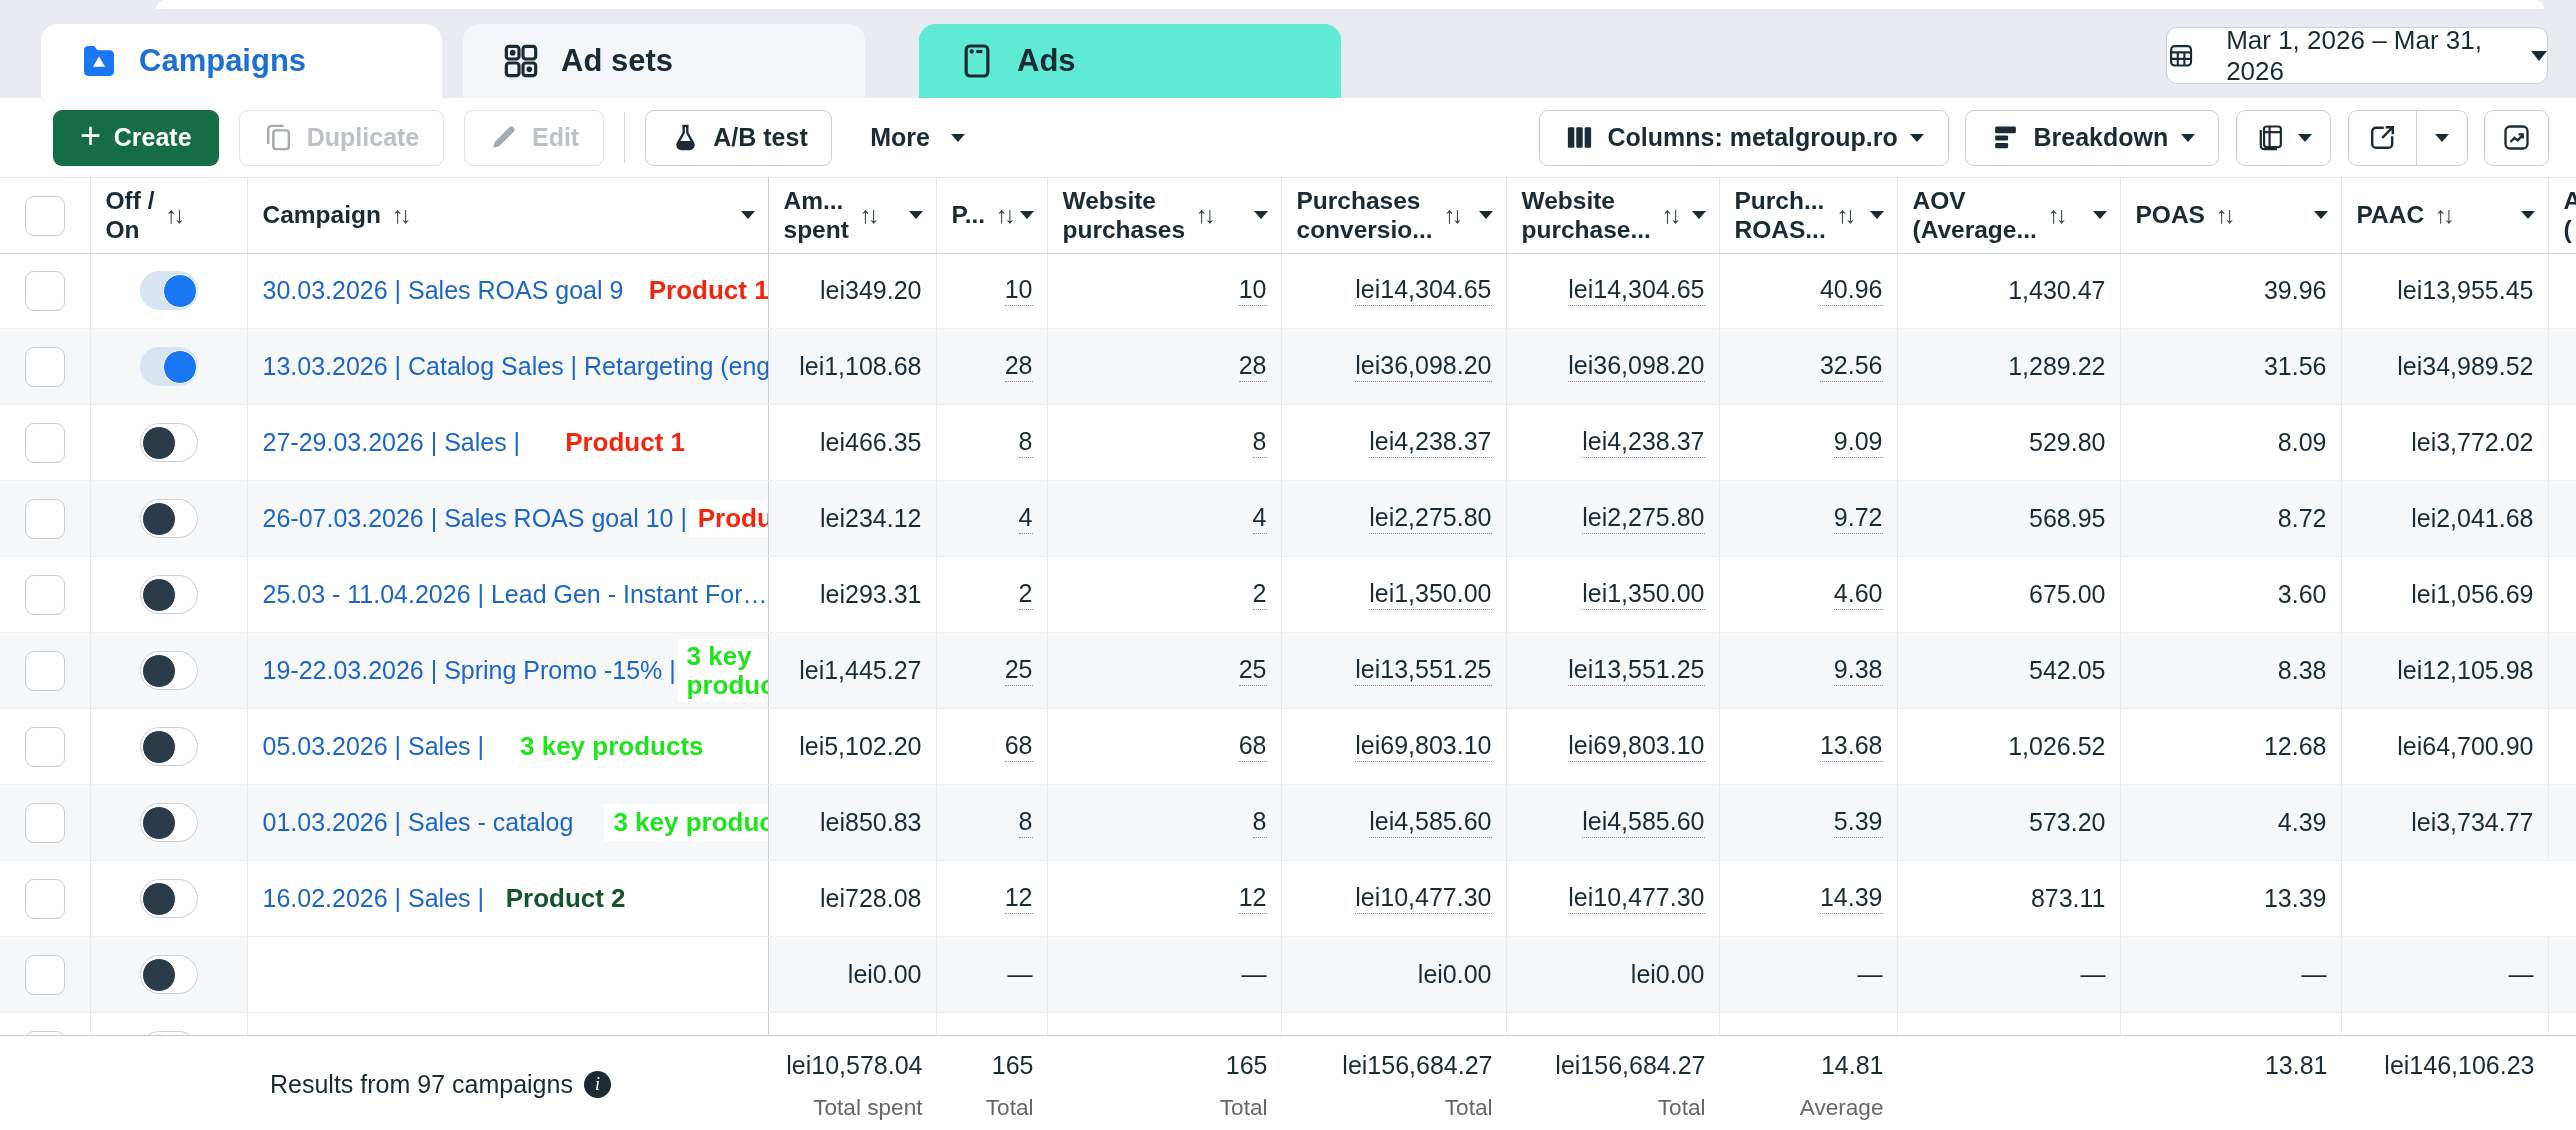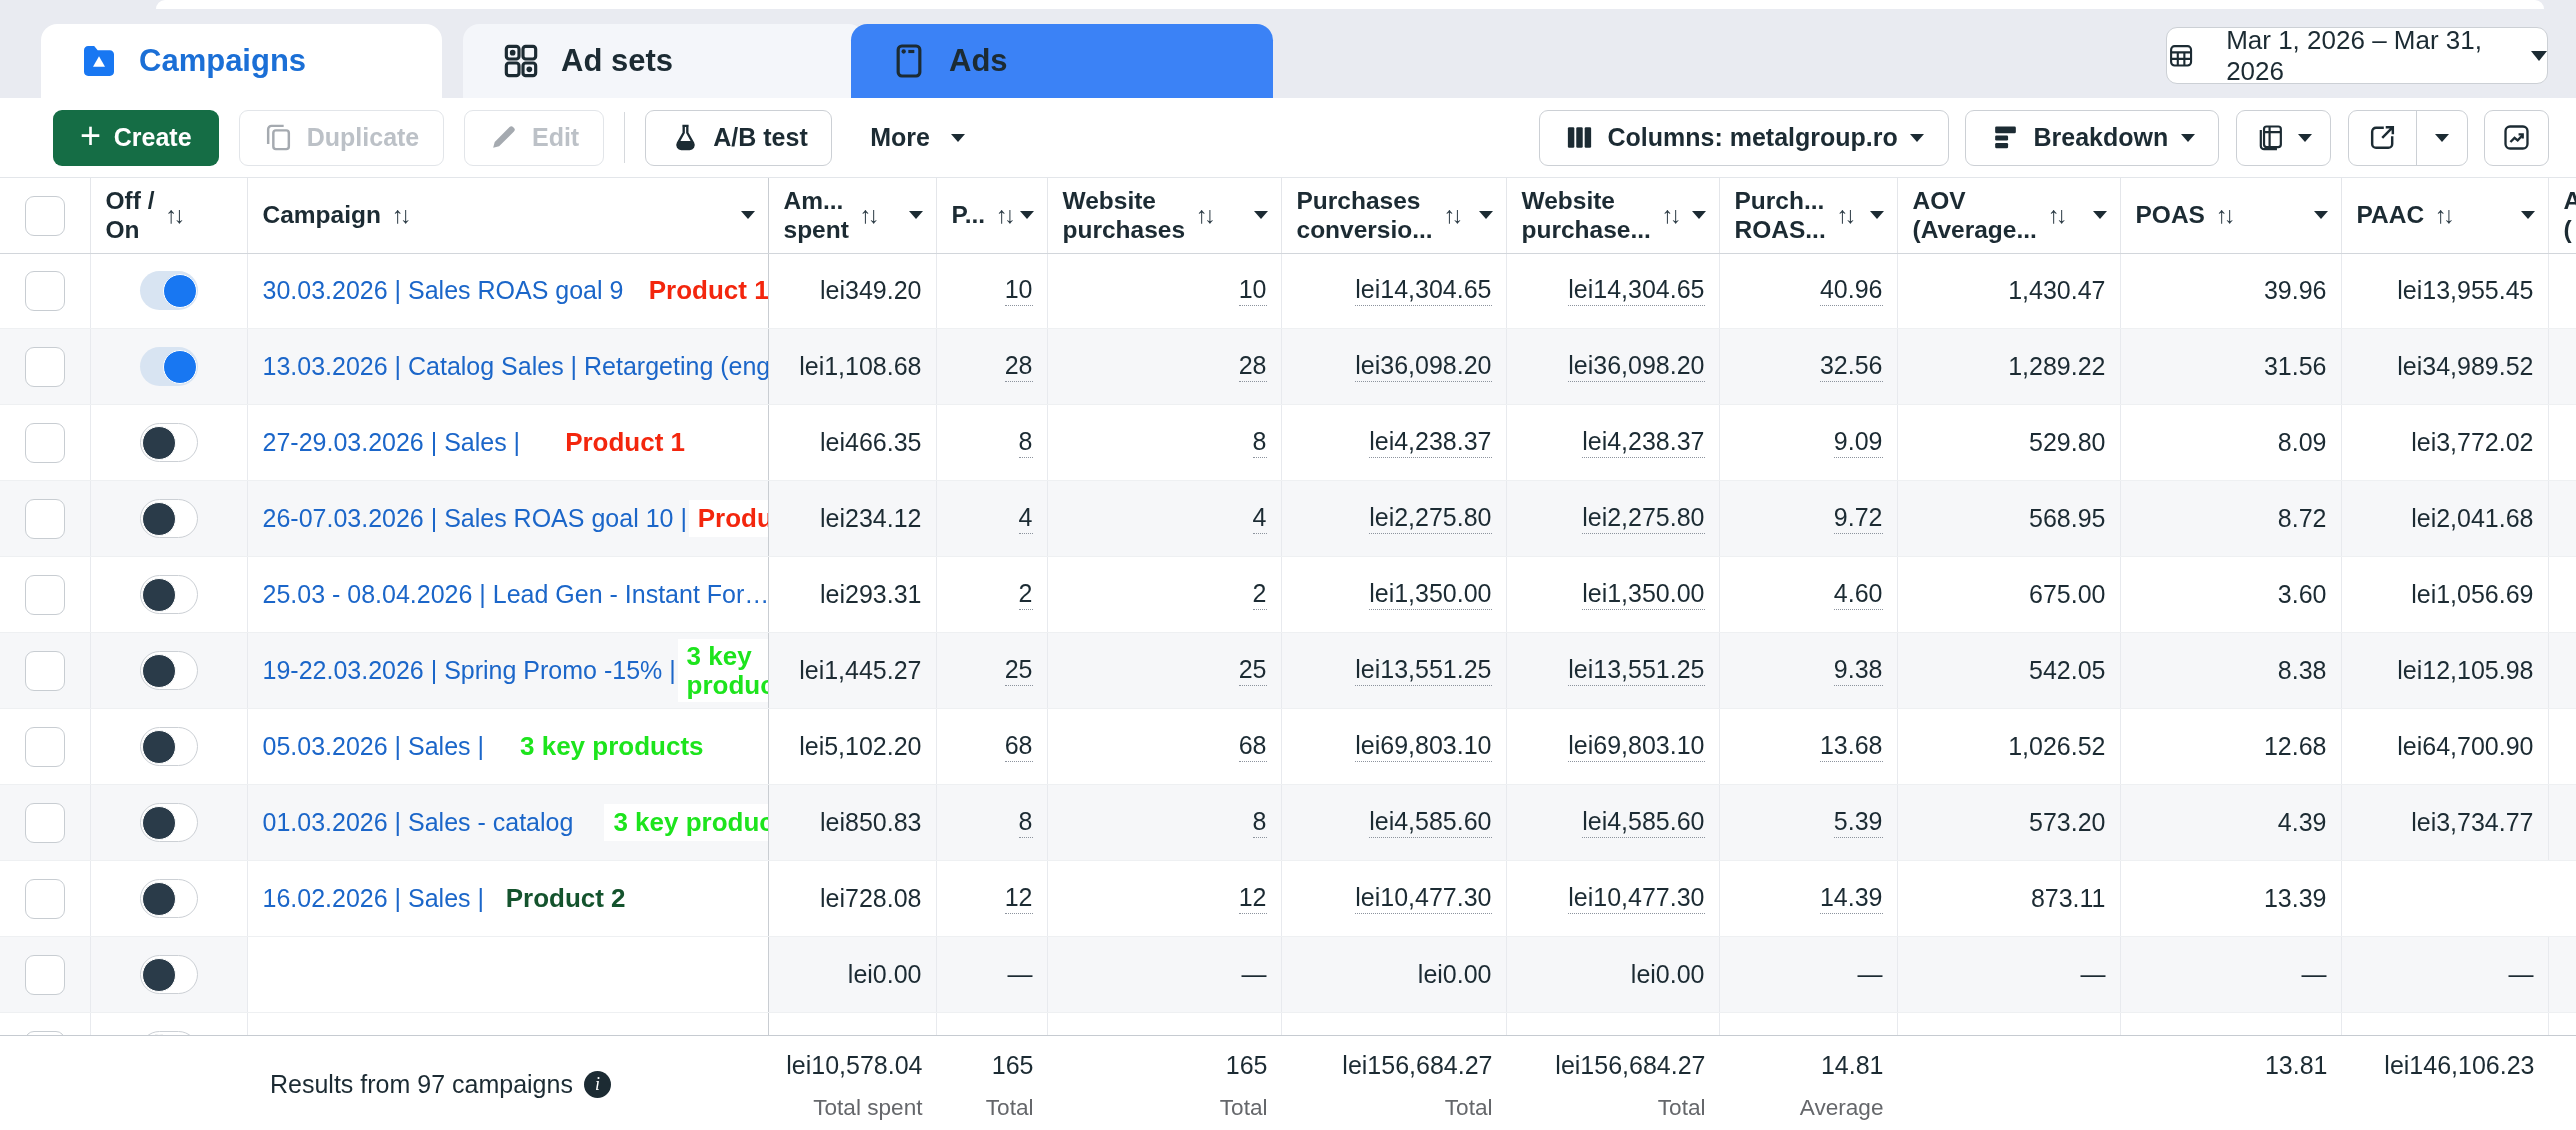--- a/index.html
+++ b/index.html
@@ -9,21 +9,21 @@
   
   .top-strip{position:absolute;left:156px;top:0;width:2388px;height:9px;background:#fff;border-radius:12.7px 12.7px 0 0;}
 
   
   .tabbar{position:absolute;left:0;top:0;width:100%;height:98px;}
   .tab{position:absolute;top:23.5px;height:74px;border-radius:16.3px 16.3px 0 0;display:flex;align-items:center;padding-left:38px;gap:20px;box-sizing:border-box;cursor:pointer;}
   .tab .tlabel{font-size:31px;font-weight:700;}
   .tab-campaigns{left:41px;width:401px;background:#fff;}
   .tab-campaigns .tlabel{color:#1b6fd6;}
   .tab-adsets{left:463px;width:402px;background:#f4f6fa;}
-  .tab-ads{left:851px;width:422px;background:#3b82f6;}
+  .tab-ads{left:919px;width:422px;background:#5eead4;}
   .tab-adsets .tlabel,.tab-ads .tlabel{color:#1c2b33;}
   .tab svg{width:40px;height:40px;}
 
   .date-btn{position:absolute;right:28px;top:27px;width:382px;height:57px;background:#fff;border:1.4px solid #ccd0d5;border-radius:11px;display:flex;align-items:center;justify-content:center;gap:31px;box-sizing:border-box;cursor:pointer;}
   .date-btn .dlabel{font-size:26px;font-weight:500;}
   .date-btn svg{width:33px;height:33px;}
 
   .caret{width:0;height:0;border-left:8.2px solid transparent;border-right:8.2px solid transparent;border-top:10px solid #1c2b33;display:inline-block;}
   .caret.sm{border-left-width:7.2px;border-right-width:7.2px;border-top-width:8.2px;}
 
@@ -485,21 +485,21 @@
         <div class="grid-row brow">
           <div class="bcell c-check">
             <div class="checkbox"></div>
           </div>
           <div class="bcell c-toggle">
             <div class="toggle off">
               <div class="knob"></div>
             </div>
           </div>
           <div class="bcell c-campaign">
-            <span class="camp-link">25.03 - 08.04.2026 | Lead Gen - Instant For…</span>
+            <span class="camp-link">25.03 - 11.04.2026 | Lead Gen - Instant For…</span>
           </div>
           <div class="bcell num c-spent">
             <span class="val">lei293.31</span>
           </div>
           <div class="bcell num c-purchases">
             <span class="val dot">2</span>
           </div>
           <div class="bcell num c-web_purchases">
             <span class="val dot">2</span>
           </div>

